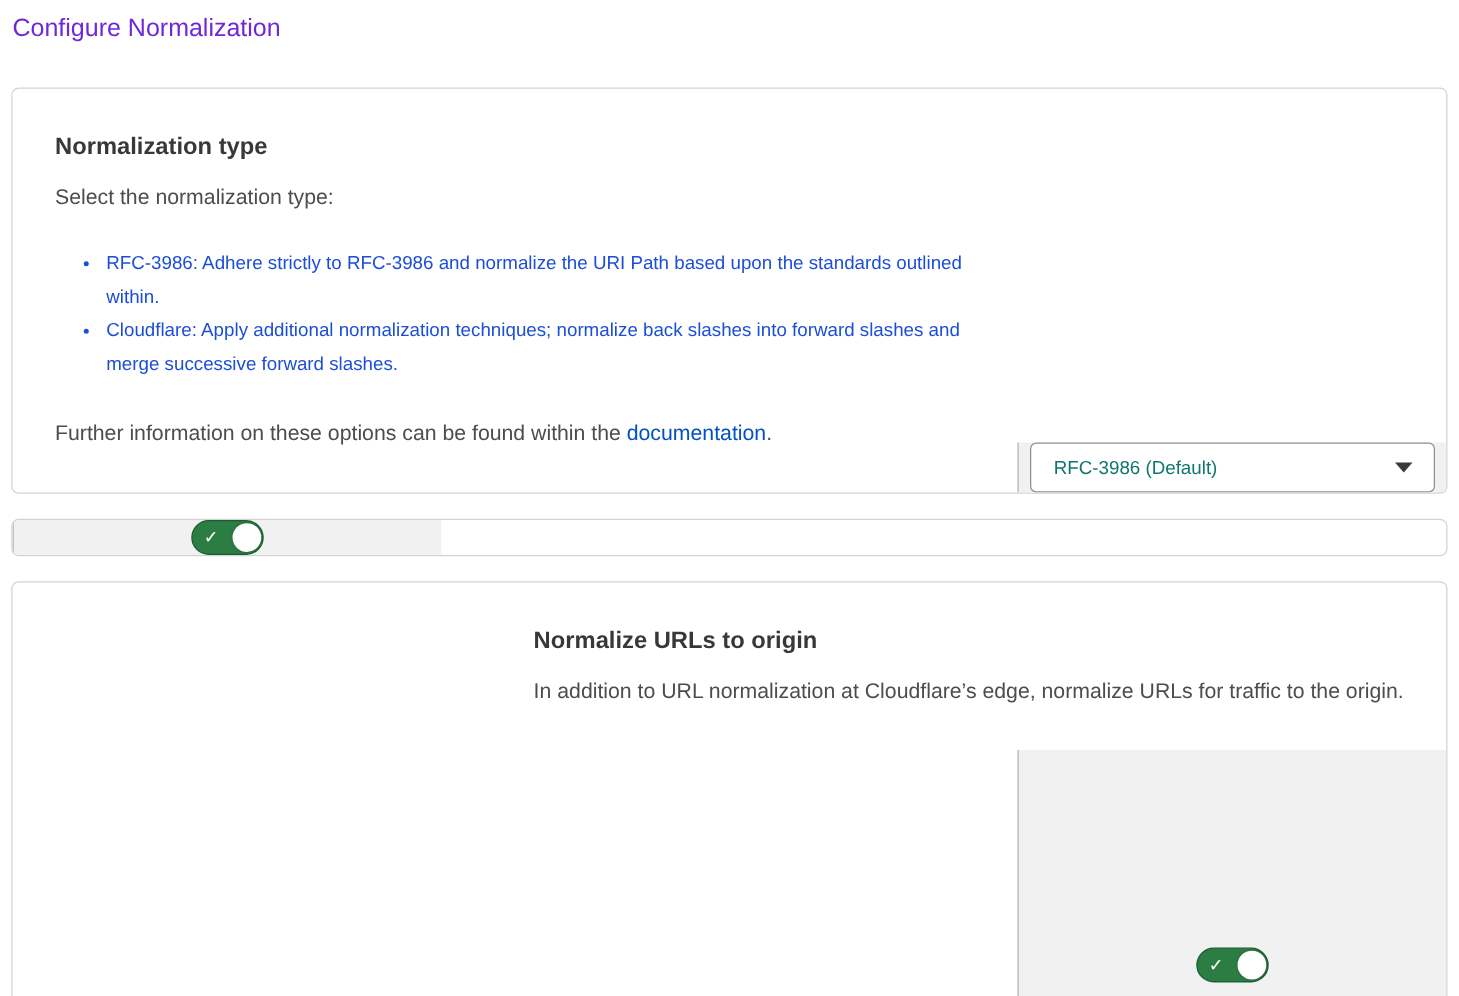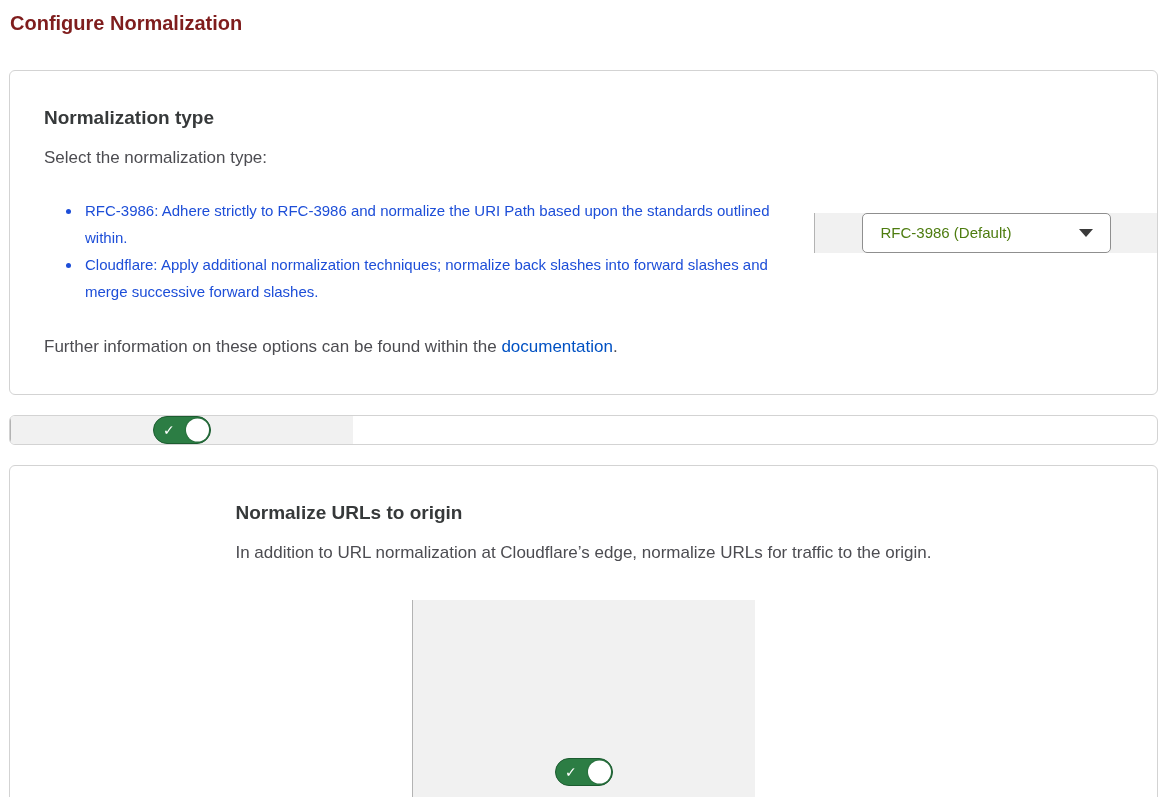--- a/index.html
+++ b/index.html
@@ -10,27 +10,27 @@
     font-family: "Liberation Sans", "DejaVu Sans", sans-serif;
     color: #36393a;
   }
   .page {
     width: 1167px;
     padding: 8px 9px 10px 9px;
   }
   .page-title {
     font-size: 20px;
     line-height: 26px;
-    font-weight: 700;
-    color: #7f1d1d;
+    font-weight: 400;
+    color: #6d28d9;
     margin: 2px 0 34px 1px;
   }
   .card {
     display: flex;
-    align-items: center;
+    align-items: flex-end;
     border: 1px solid #d3d3d3;
     border-radius: 6px;
     background: #ffffff;
     margin-bottom: 20px;
     overflow: hidden;
   }
   .card:last-child { margin-bottom: 0; flex-direction: column; }
   .card-left {
     flex: 1 1 auto;
     padding: 34px 34px 34px 34px;
@@ -72,31 +72,31 @@
   .footer-note {
     margin-top: 28px;
   }
   .doc-link {
     color: #0051c3;
     text-decoration: none;
     cursor: pointer;
   }
   
   .select-control {
-    width: 249px;
+    width: 324px;
     height: 40px;
     background: #ffffff;
     border: 1px solid #8f8f8f;
     border-radius: 5px;
     display: flex;
     align-items: center;
     justify-content: space-between;
     padding: 0 17px 0 18px;
     font-size: 15px;
-    color: #4d7c0f;
+    color: #0f766e;
     cursor: pointer;
   }
   .caret-down {
     width: 0;
     height: 0;
     border-left: 7px solid transparent;
     border-right: 7px solid transparent;
     border-top: 8px solid #3a3a3a;
   }
   

